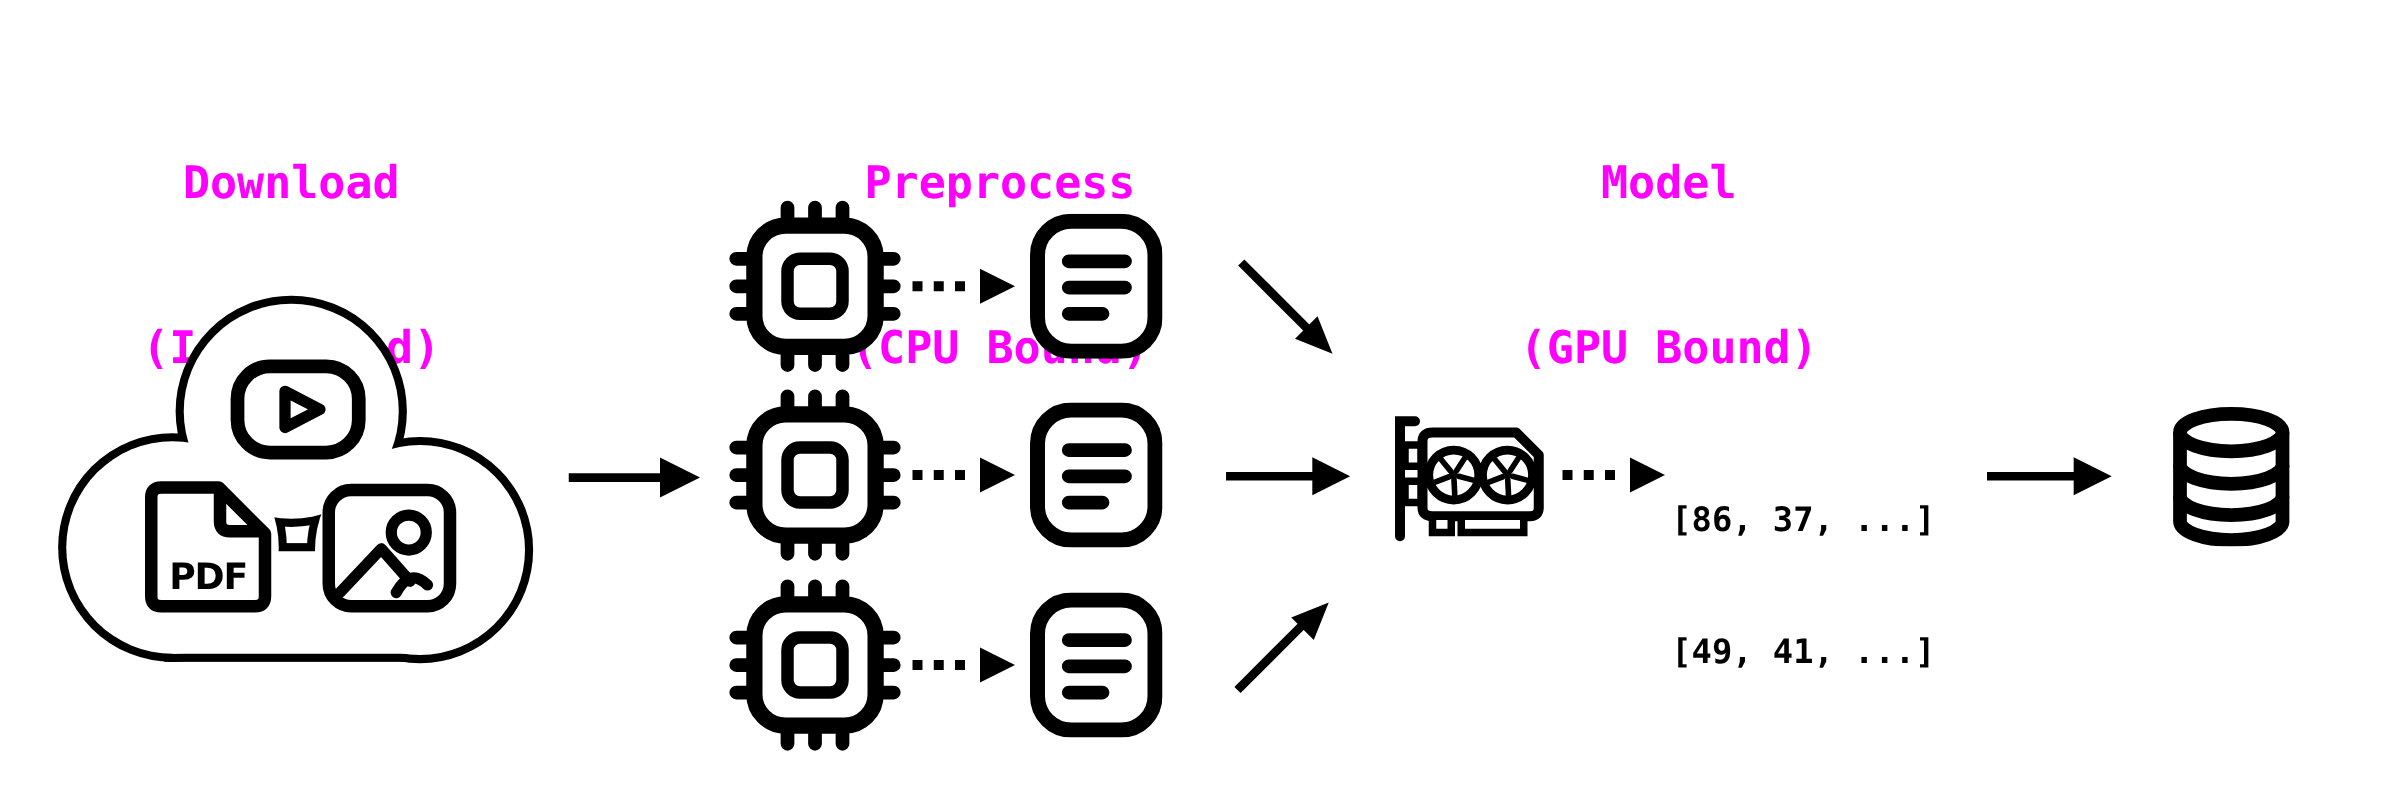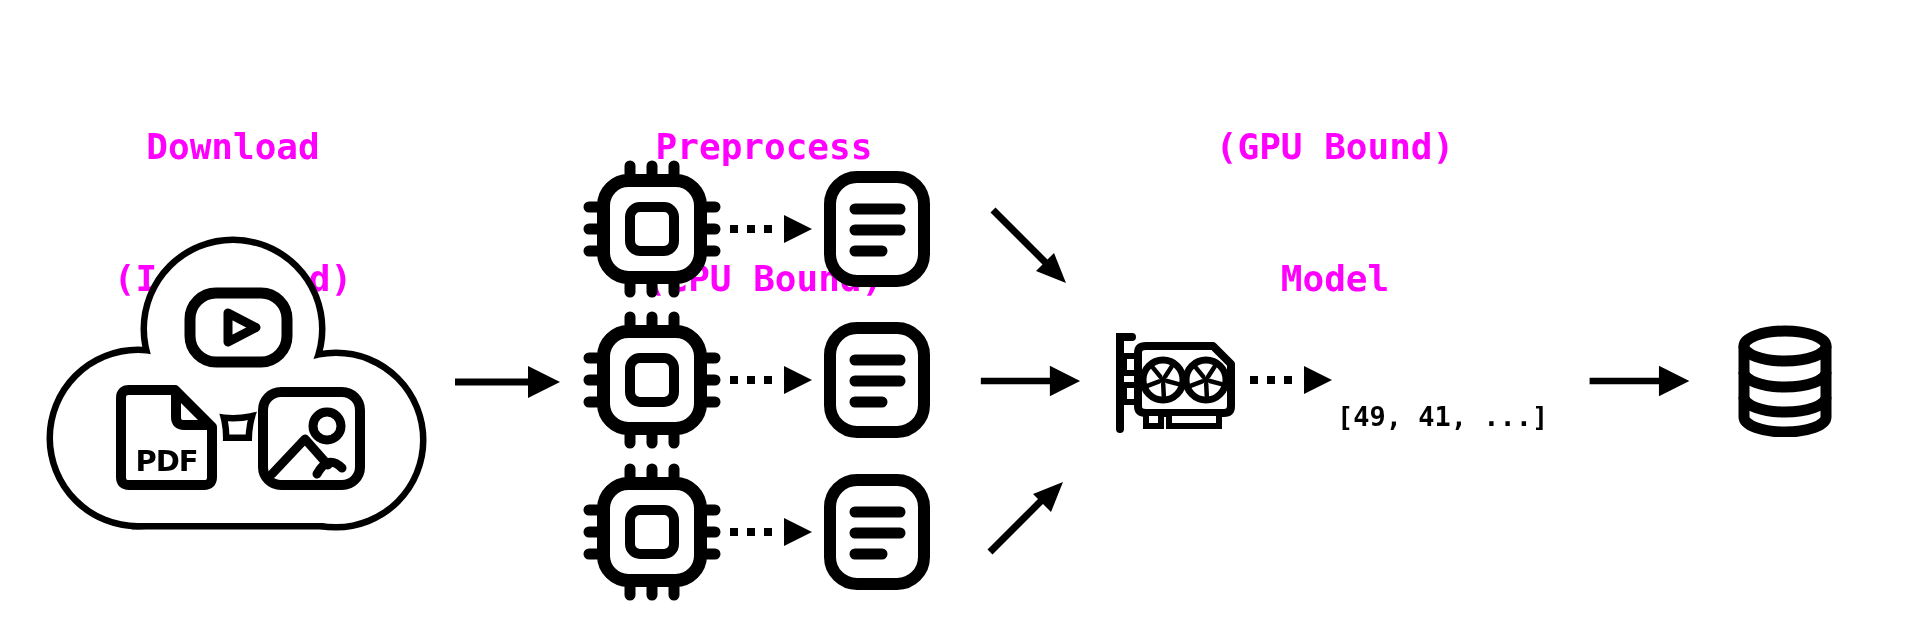--- a/index.html
+++ b/index.html
@@ -49,27 +49,27 @@
         <line x1="3" y1="20" x2="77" y2="20" stroke="currentColor" stroke-width="7"></line>
         <polygon points="76,4 108,20 76,36" fill="currentColor"></polygon>
       </symbol>
     </defs>
   </svg>
 
   <div class="stage-label" style="left:233px">
     <div>Download</div>
     <div>(I/O Bound)</div>
   </div>
-  <div class="stage-label" style="left:764px">
+  <div class="stage-label" style="left:800px">
     <div>Preprocess</div>
     <div>(CPU Bound)</div>
   </div>
   <div class="stage-label" style="left:1335px">
+    <div>Model</div>
     <div>(GPU Bound)</div>
-    <div>Model</div>
   </div>
 
   <svg class="abs" style="left:38px;top:226px" width="396" height="316" viewBox="0 0 396 316">
 
     <g stroke="currentColor" stroke-width="13" fill="#fff">
       <circle cx="195" cy="103" r="86"></circle>
       <circle cx="100" cy="212" r="85"></circle>
       <circle cx="298" cy="214" r="84"></circle>
       <rect x="100" y="215" width="198" height="82"></rect>
     </g>
@@ -162,20 +162,21 @@
       <path d="M102.9 49 L114.5 52.1 M99.2 52 L99.8 64 M95.3 49.4 L84.1 53.7 M96.5 44.9 L88.9 35.6 M101.2 44.6 L107.7 34.6" stroke="currentColor" stroke-width="4.5" stroke-linecap="round" fill="none"></path>
       <circle cx="99" cy="48" r="3" fill="currentColor"></circle>
     </g>
   </svg>
 
   <svg class="abs" style="left:1246px;top:360px" width="88" height="40">
       <use href="#sym-dotarrow" xlink:href="#sym-dotarrow"></use>
     </svg>
 
   <div class="gpu-output">
+    <div>[86, 37, ...]</div>
     <div>[49, 41, ...]</div>
   </div>
 
   <svg class="abs" style="left:1586px;top:362px" width="106" height="38" viewBox="0 0 110 40">
     <use href="#sym-arrow" xlink:href="#sym-arrow"></use>
   </svg>
 
   <svg class="abs" style="left:1735px;top:325px" width="100" height="112" viewBox="0 0 100 112">
     <path d="M9 21 V92 A41 15 0 0 0 91 92 V21" fill="#fff" stroke="currentColor" stroke-width="11"></path>
     <path d="M9 47 A41 15 0 0 0 91 47 M9 72 A41 15 0 0 0 91 72" fill="none" stroke="currentColor" stroke-width="11"></path>

